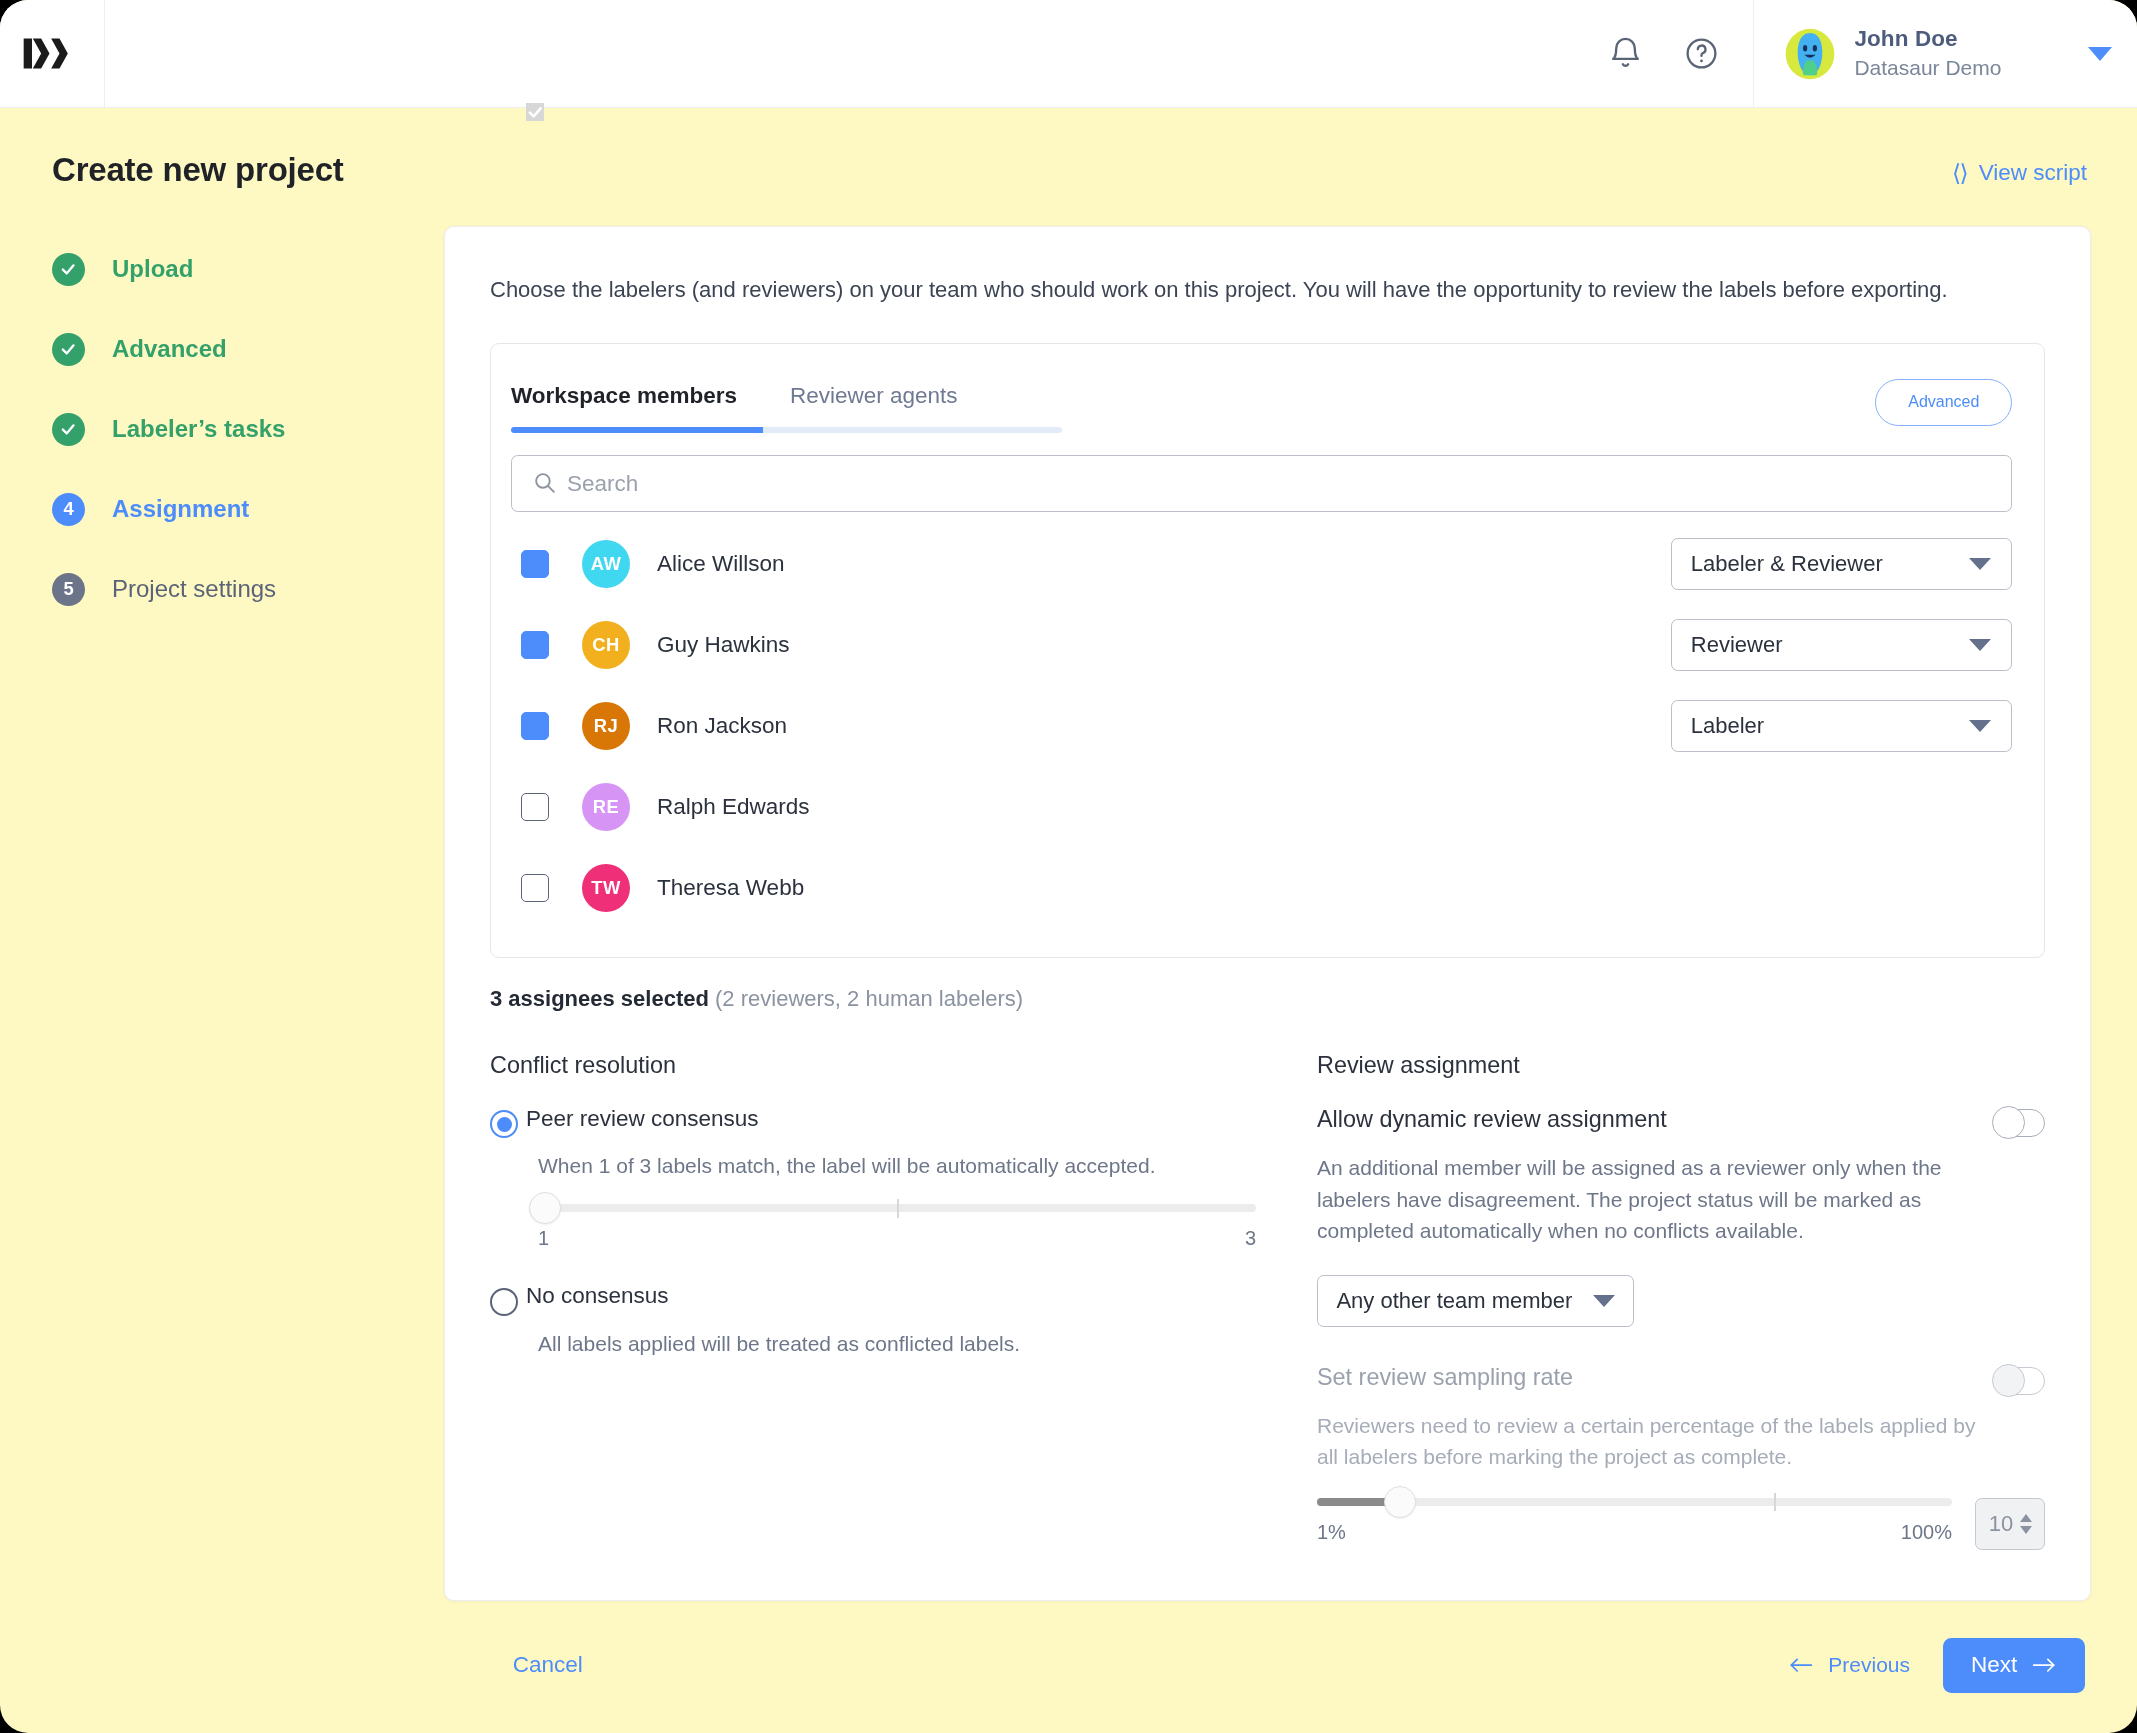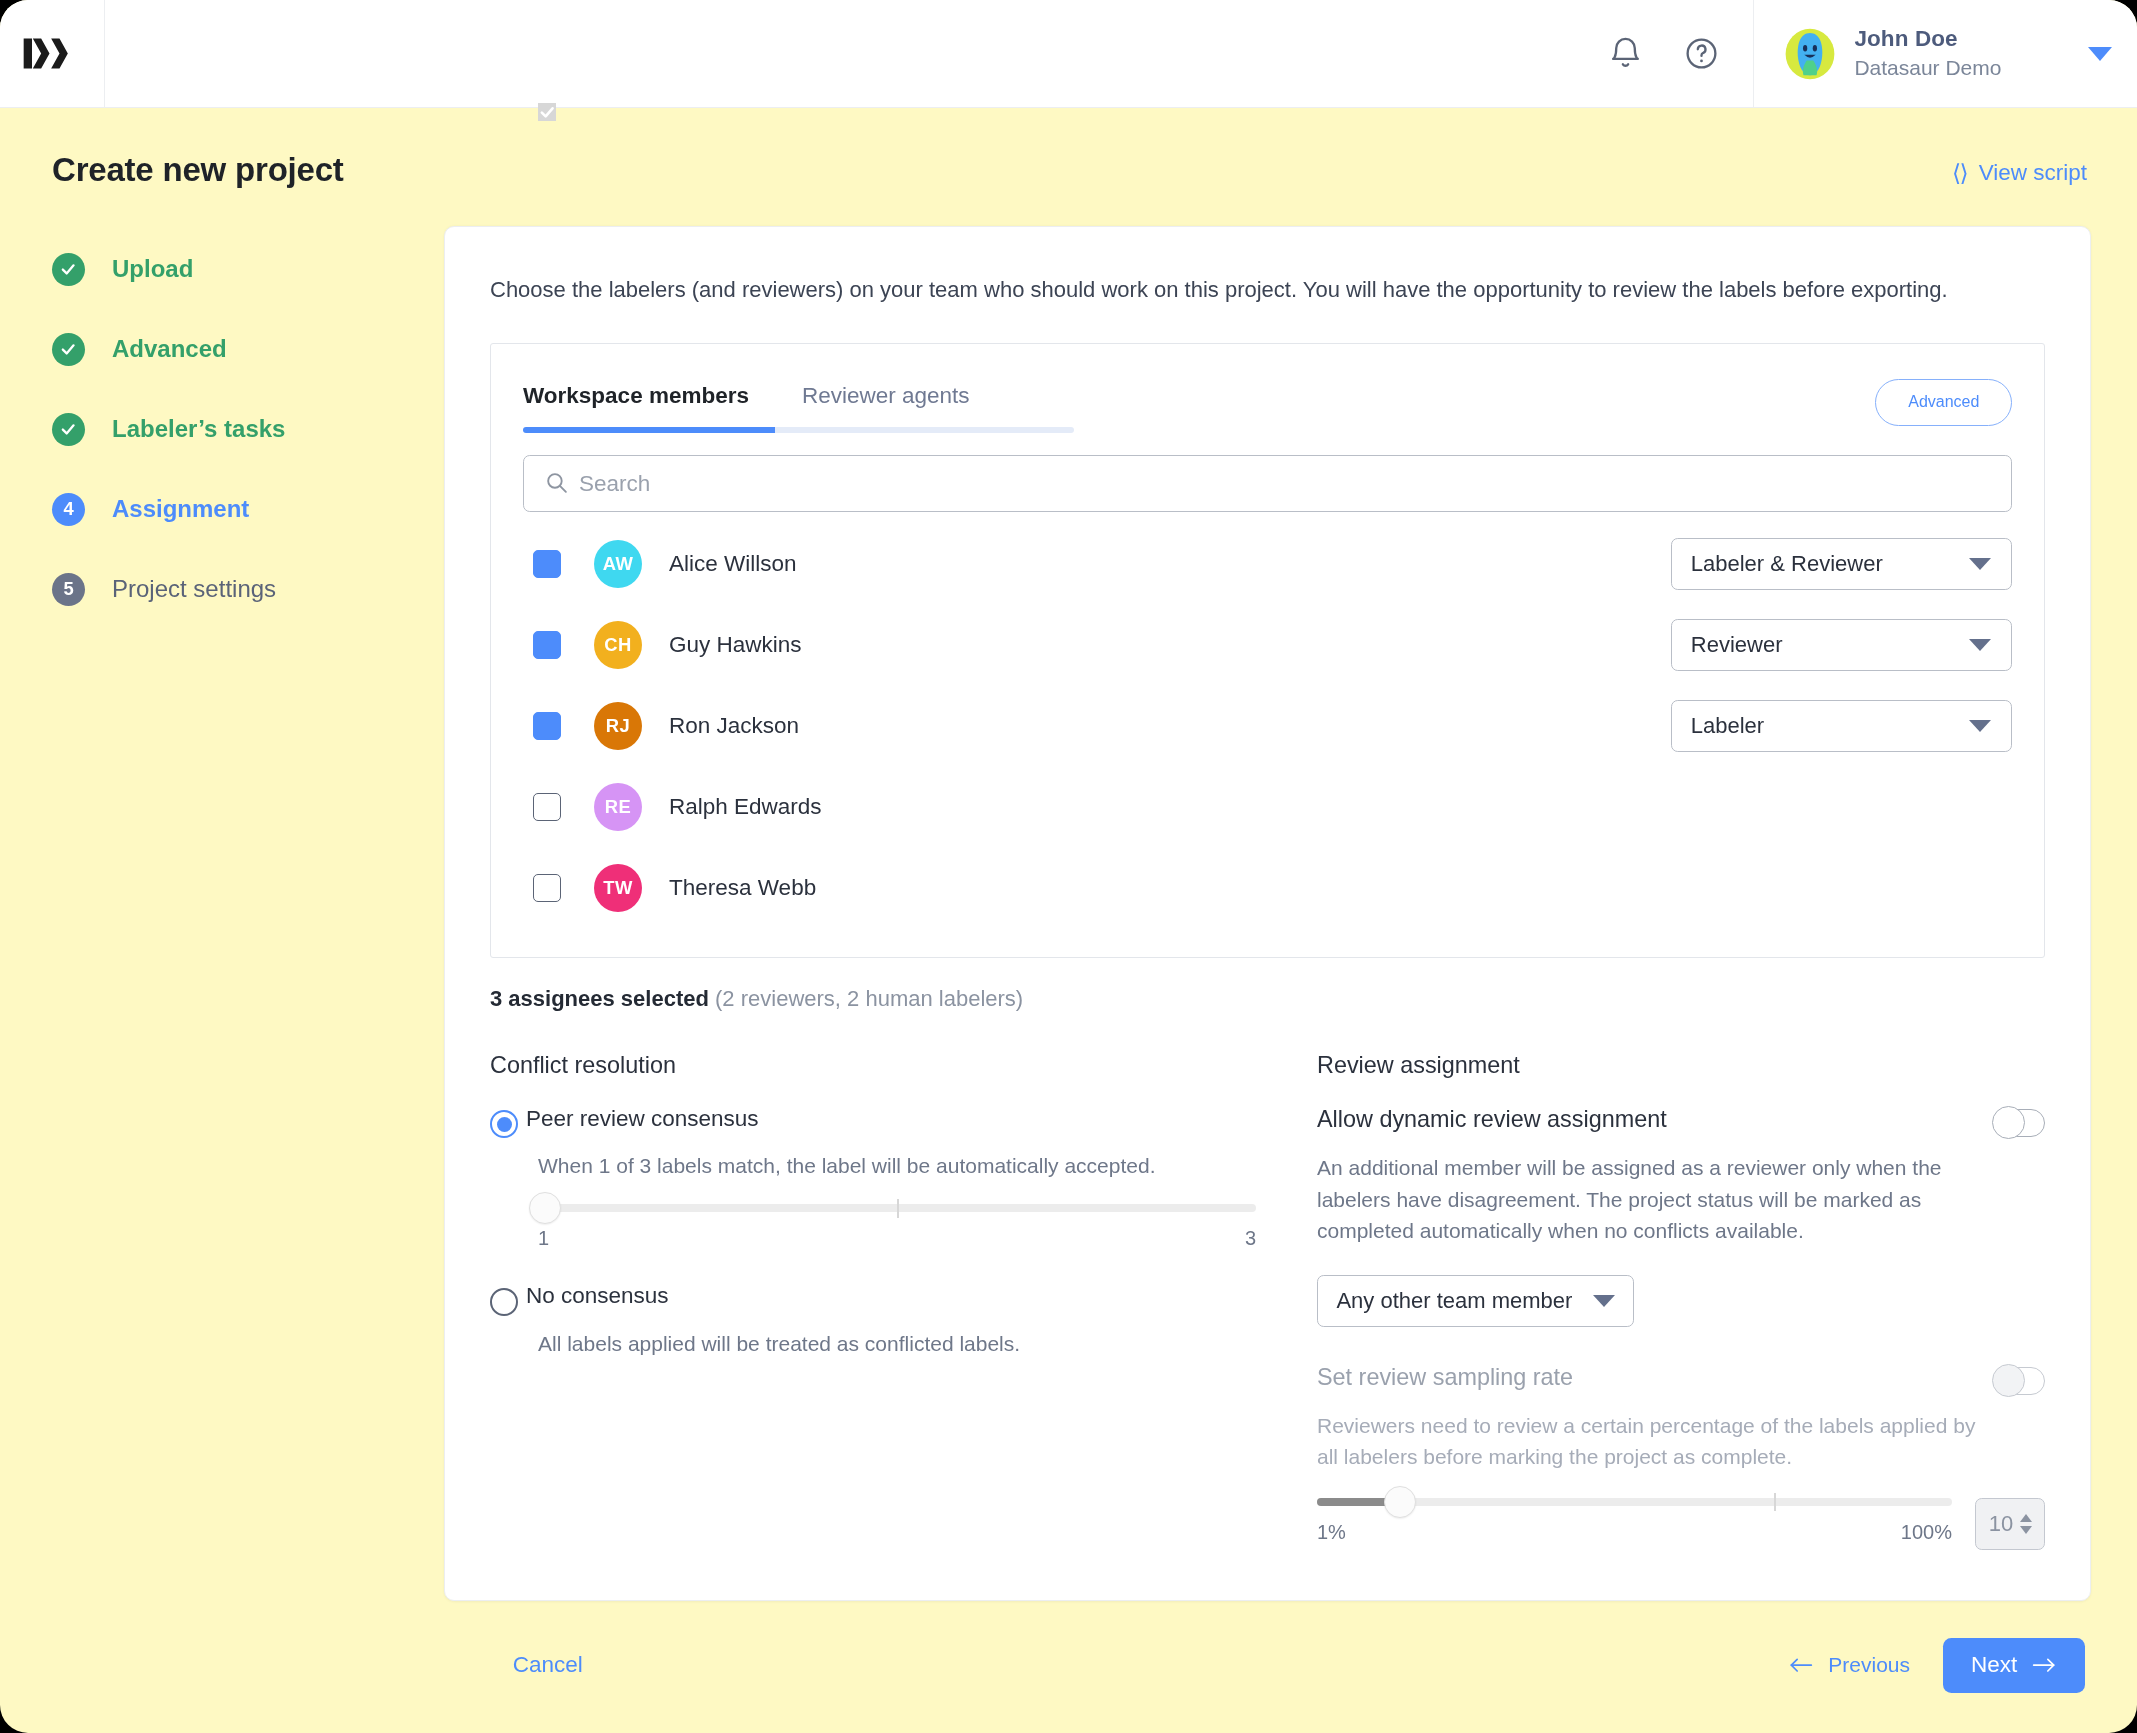--- a/index.html
+++ b/index.html
@@ -114,22 +114,22 @@
     padding: 47px 45px 50px 45px;
     min-height: 1336px;
   }
   .intro {
     font-size: 22px; color: #3c4454; line-height: 1.47; max-width: 1561px;
   }
 
   .panel {
     margin-top: 37px;
     border: 0.8px solid #e3e6eb;
-    border-radius: 3px;
-    padding: 0 32px 28px 32px;
+    border-radius: 9px;
+    padding: 0 32px 28px 20px;
   }
   .tabs-row {
     display: flex; align-items: center; justify-content: space-between;
     padding-top: 30px;
   }
   .tabs { display: flex; }
   .tab {
     font-size: 22.5px; padding: 8.3px 0 22px 0; cursor: pointer;
   }
   .tab + .tab { margin-left: 53px; }

